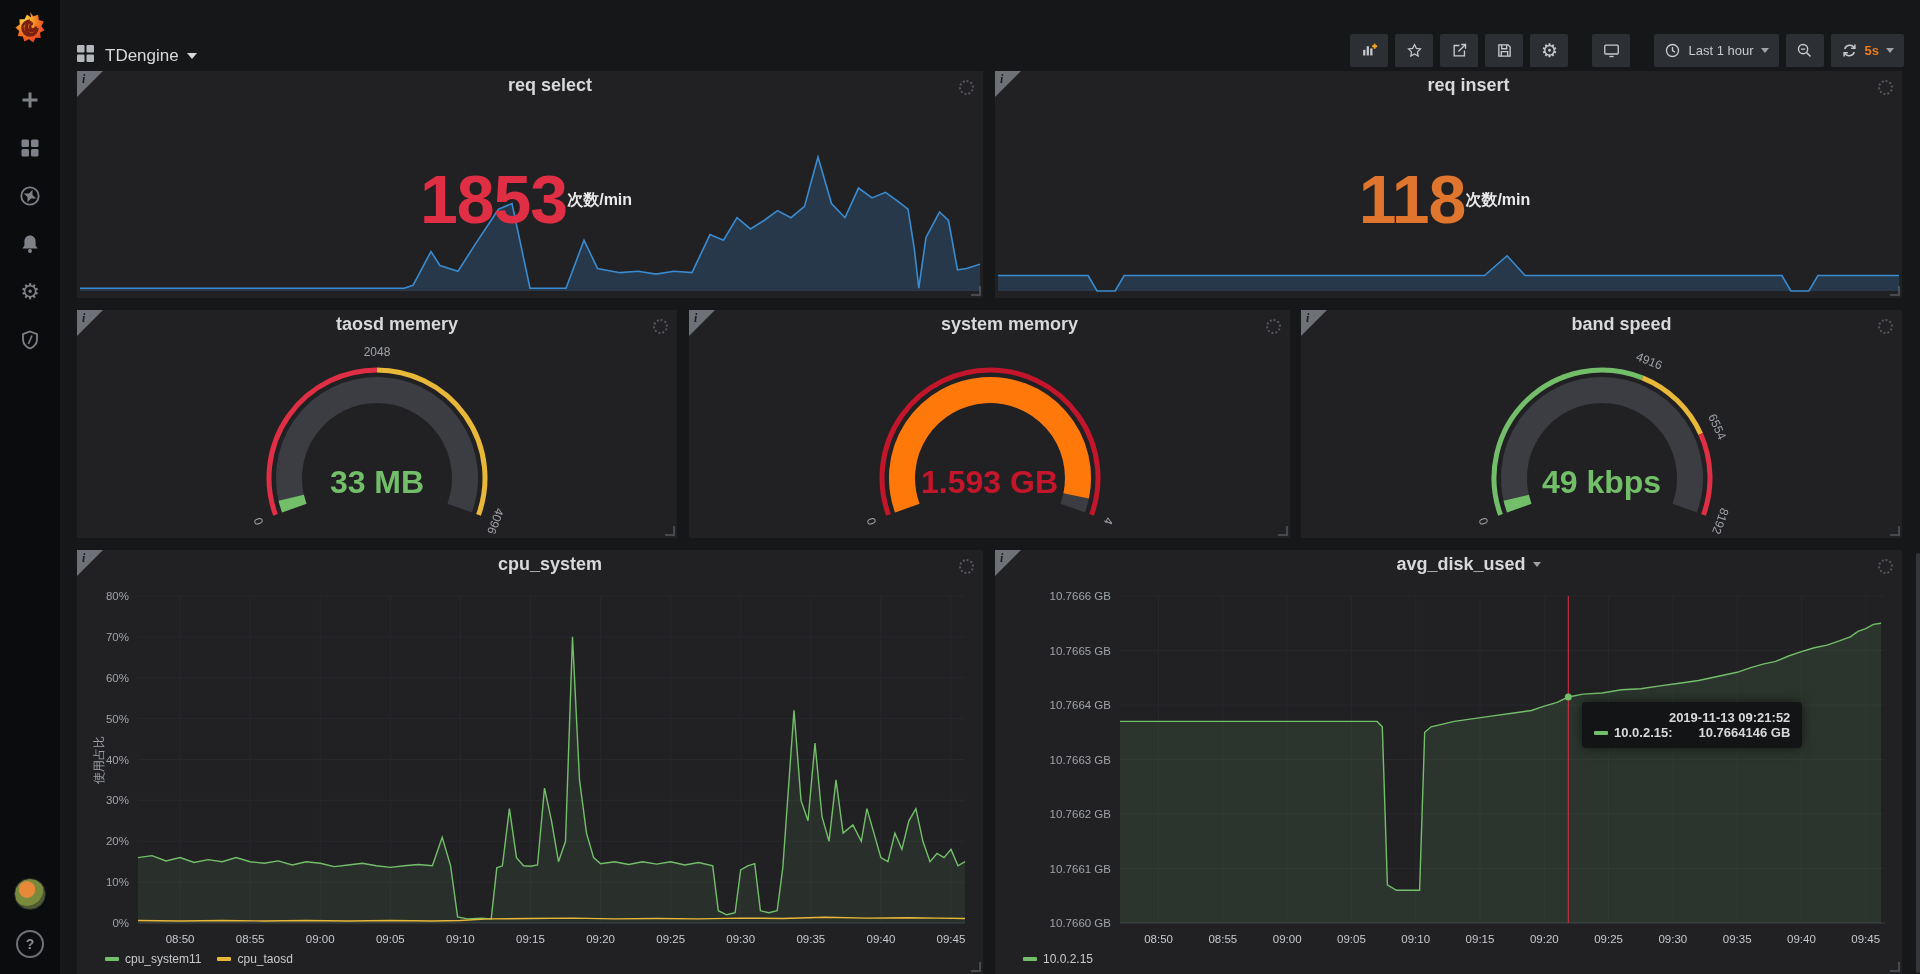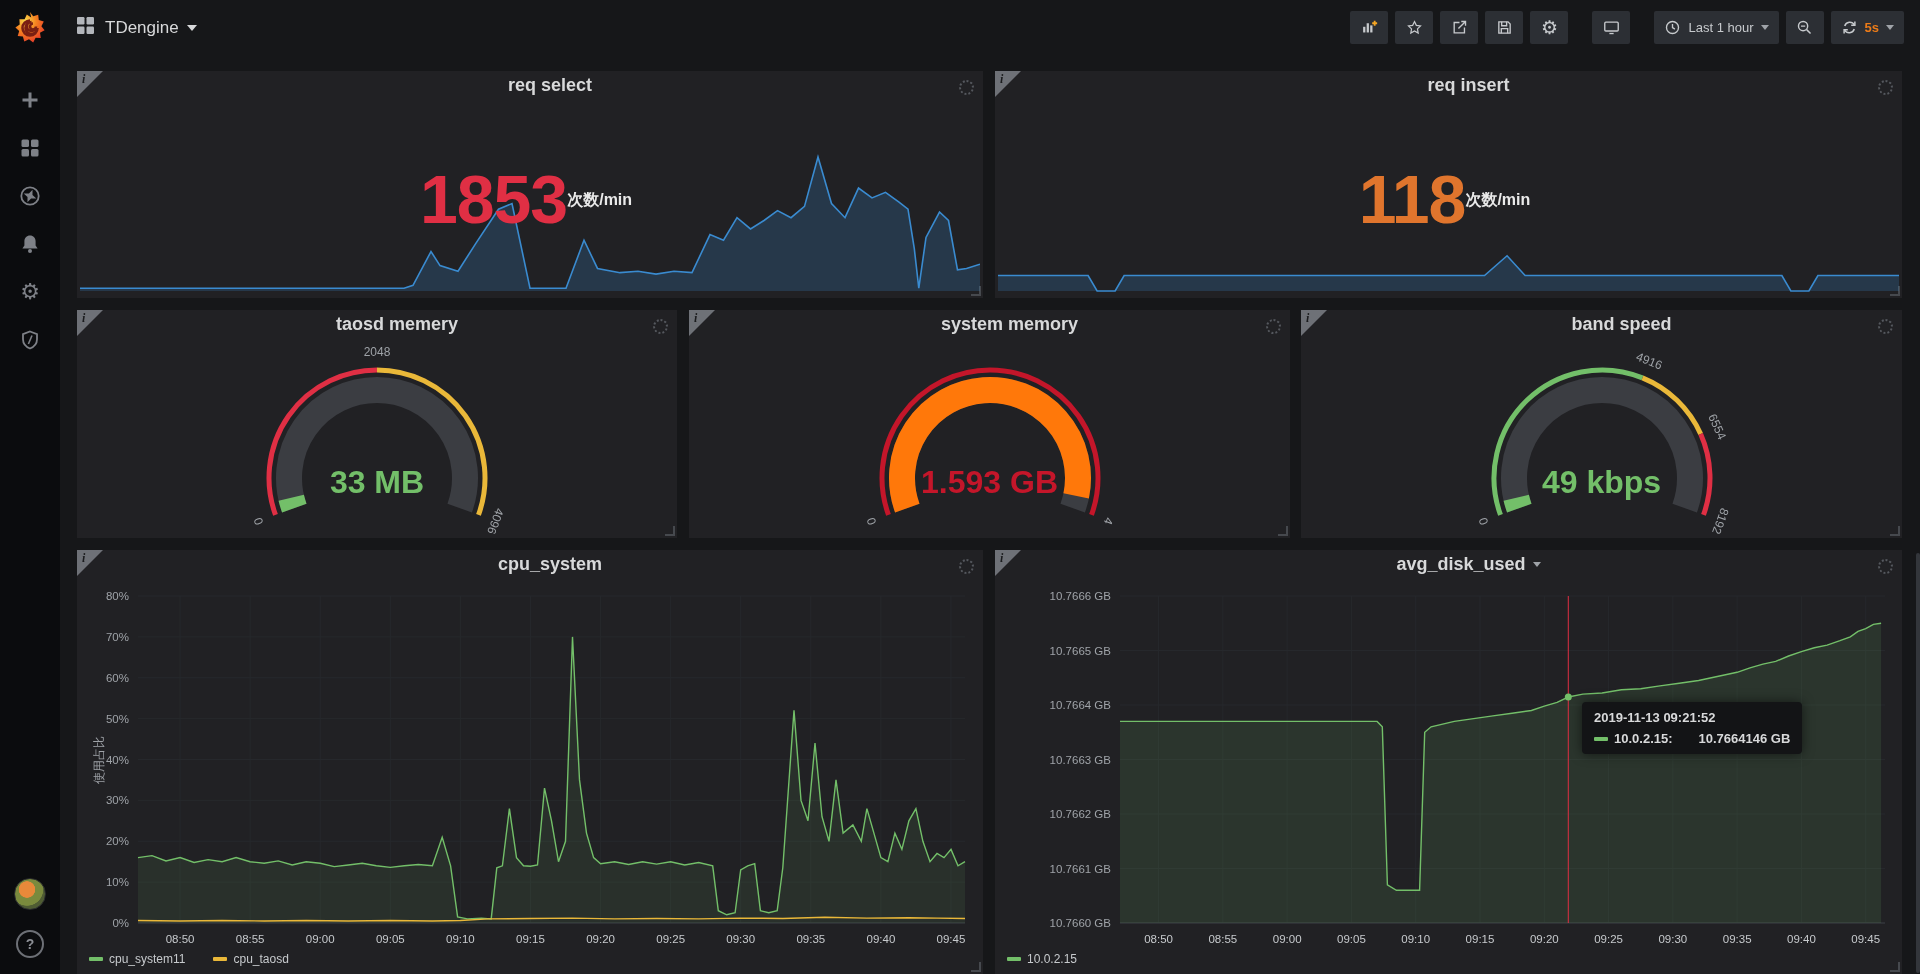--- a/index.html
+++ b/index.html
@@ -12,21 +12,21 @@
   .logo-box{width:60px;height:56px;display:flex;align-items:center;justify-content:center;}
   .side-icons{display:flex;flex-direction:column;align-items:center;gap:24px;margin-top:32px;}
   .side-icon{width:24px;height:24px;color:#7e8187;display:flex;align-items:center;justify-content:center;cursor:pointer;}
   .side-icon svg{width:22px;height:22px;}
   .side-bottom{margin-top:auto;display:flex;flex-direction:column;align-items:center;gap:20px;margin-bottom:16px;}
   .avatar{width:30px;height:30px;border-radius:50%;background:radial-gradient(circle at 40% 35%,#e8893a 0 30%,#7a8a3d 32% 60%,#4f5c33 62% 100%);border:1px solid #2a2c2e;cursor:pointer;}
   .help-circle{width:24px;height:24px;border-radius:50%;border:2px solid #6d7076;color:#8b8e94;font-size:14px;font-weight:700;
     display:flex;align-items:center;justify-content:center;cursor:pointer;}
 
   
-  .navbar{position:absolute;left:60px;right:0;top:0;height:55px;display:flex;align-items:center;padding:0 16px;z-index:15;}
+  .navbar{position:absolute;left:60px;right:0;top:0;height:55px;display:flex;align-items:flex-end;padding:12px 16px;z-index:15;}
   .nav-left{display:flex;align-items:center;gap:10px;}
   .grid-icon svg{width:19px;height:19px;}
   .dash-title{font-size:17px;color:#d8d9da;cursor:pointer;display:flex;align-items:center;gap:8px;}
   .caret{width:0;height:0;border-left:4px solid transparent;border-right:4px solid transparent;border-top:5px solid #9fa3a8;display:inline-block;}
   .nav-right{margin-left:auto;display:flex;align-items:center;gap:7px;}
   .nbtn{height:33px;min-width:38px;background:#2c2f34;border-radius:2px;color:#c7cacd;font-size:13px;
     display:flex;align-items:center;justify-content:center;gap:7px;padding:0 10px;cursor:pointer;border:none;}
   .nbtn svg{width:17px;height:17px;}
   .nbtn .gear-glyph{font-size:19px;line-height:1;}
   .spacer18{width:10px;}
@@ -50,30 +50,30 @@
   .bigstat .num{font-size:68px;font-weight:700;line-height:0.9;letter-spacing:-1px;}
   .bigstat .unit{font-size:16px;font-weight:700;color:#eaeaea;margin-bottom:19px;}
   .spark{position:absolute;left:3px;right:3px;bottom:3px;z-index:1;}
 
   
   .gauge-wrap{position:relative;height:200px;display:flex;justify-content:center;}
   .gauge-value{position:absolute;left:0;right:0;top:126px;text-align:center;font-size:32px;font-weight:700;pointer-events:none;}
 
   
   .ts-svg{position:absolute;left:0;top:28px;}
-  .legend{position:absolute;left:12px;bottom:8px;display:flex;gap:28px;align-items:center;font-size:12px;color:#c7cacd;z-index:3;justify-content:flex-end;}
+  .legend{position:absolute;left:28px;bottom:8px;display:flex;gap:16px;align-items:center;font-size:12px;color:#c7cacd;z-index:3;justify-content:flex-end;}
   .legend-item{display:flex;align-items:center;cursor:pointer;}
   .dash{width:14px;height:4px;border-radius:1px;display:inline-block;margin-right:6px;}
   .ylab{position:absolute;left:14px;top:234px;transform:rotate(-90deg);transform-origin:left top;
     font-size:12px;color:#9fa3a8;white-space:nowrap;z-index:2;}
 
   
   .tooltip{position:absolute;left:587px;top:152px;background:#131416;border-radius:4px;padding:8px 12px;
     font-size:13px;color:#d8d9da;box-shadow:0 0 12px rgba(0,0,0,.55);z-index:6;white-space:nowrap;}
-  .tt-title{text-align:left;font-weight:700;margin-bottom:6px;}
+  .tt-title{text-align:right;font-weight:700;}
   .tt-row{display:flex;align-items:center;}
   .tt-name{font-weight:700;}
   .tt-val{font-weight:700;margin-left:26px;}
 
   .scroll-thumb{position:absolute;right:0;top:553px;width:4px;height:420px;background:#33363b;border-radius:2px;}
 </style>
 </head>
 <body>
 
 <div class="stage">

